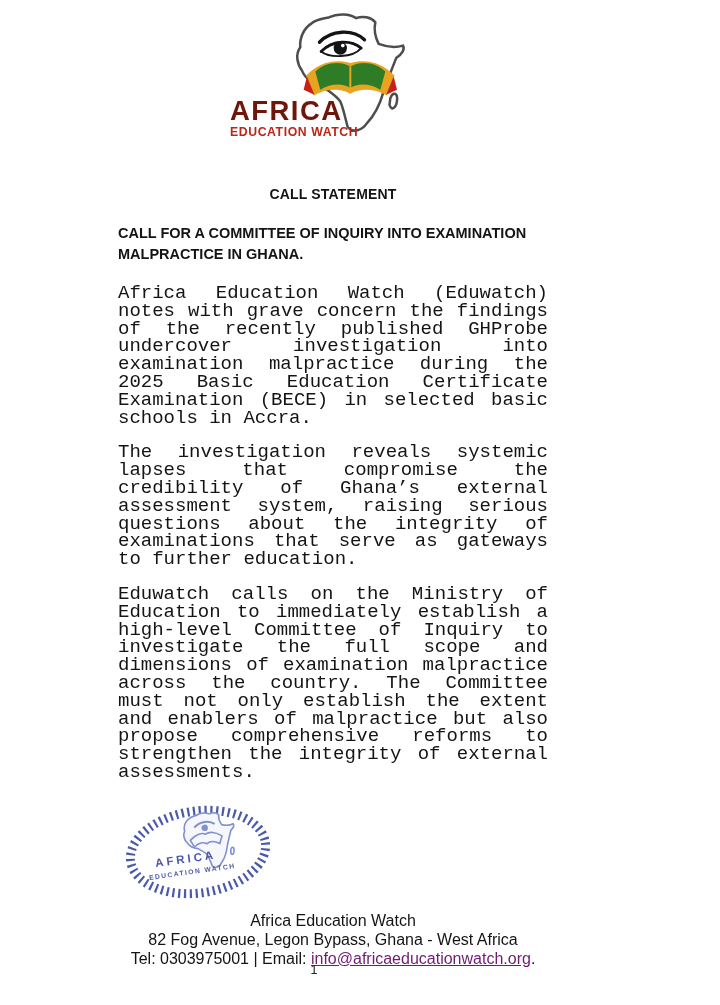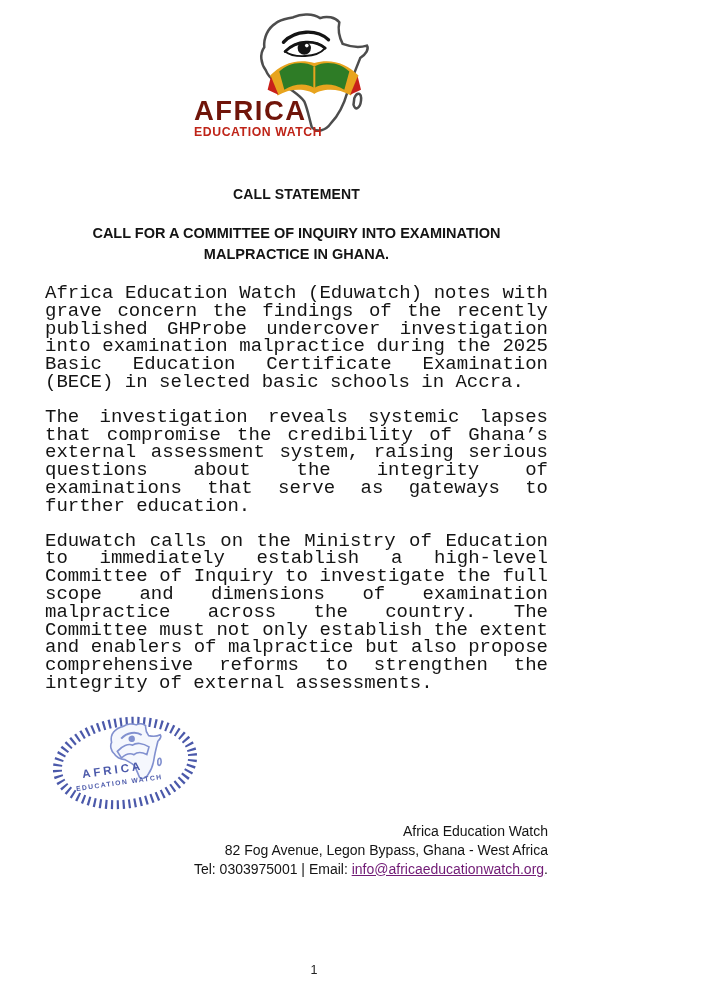--- a/index.html
+++ b/index.html
@@ -9,36 +9,36 @@
     background: #ffffff;
     font-family: "Liberation Sans", sans-serif;
     color: #141414;
     position: relative;
     overflow: hidden;
   }
   .page {
     box-sizing: border-box;
     width: 628px;
     height: 1005px;
-    padding: 12px 80px 0 45px;
+    padding: 12px 80px 0 118px;
     position: relative;
   }
   .logo-wrap {
     text-align: center;
     margin-bottom: 42px;
   }
   .kicker {
     text-align: center;
     font-weight: bold;
     font-size: 14px;
     letter-spacing: 0.2px;
     margin: 0 0 21px 0;
   }
   .title {
-    text-align: center;
+    text-align: left;
     font-weight: bold;
     font-size: 14.5px;
     line-height: 1.45;
     margin: 10px 0 20px 0;
   }
   .body-par {
     text-align: justify;
     font-size: 19px;
     line-height: 17.8px;
     margin: 0 0 17px 0;
@@ -47,22 +47,22 @@
   .dateline {
     font-size: 13.6px;
     margin: 19px 0 12px 0;
   }
   .stamp-wrap {
     margin: 0 0 6px 2px;
     width: 156px;
     height: 106px;
   }
   .footer {
-    text-align: right;
-    font-size: 14px;
+    text-align: center;
+    font-size: 16px;
     line-height: 19px;
     margin-top: 2px;
   }
   .footer a {
     color: #701a75;
     text-decoration: underline;
   }
   .page-number {
     position: absolute;
     bottom: 28px;

